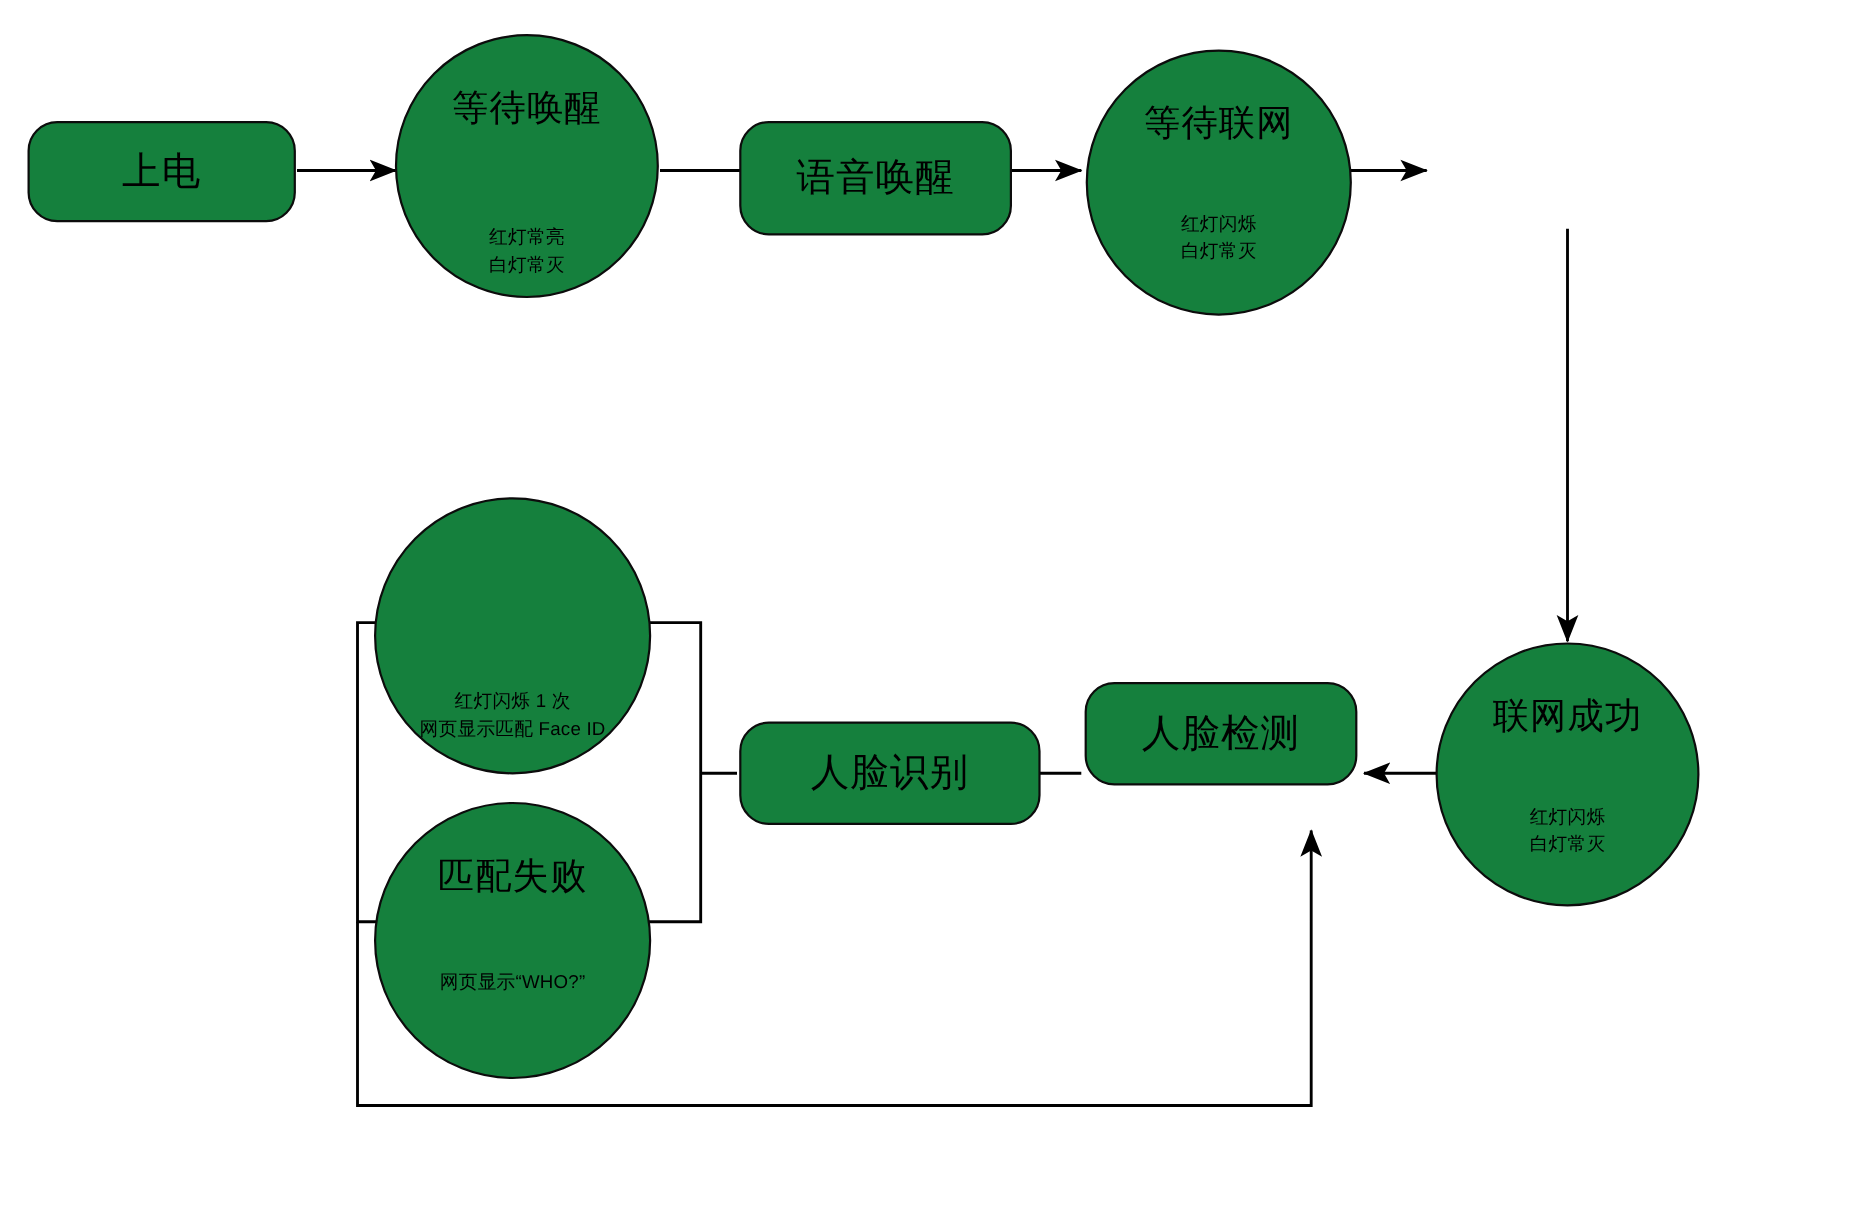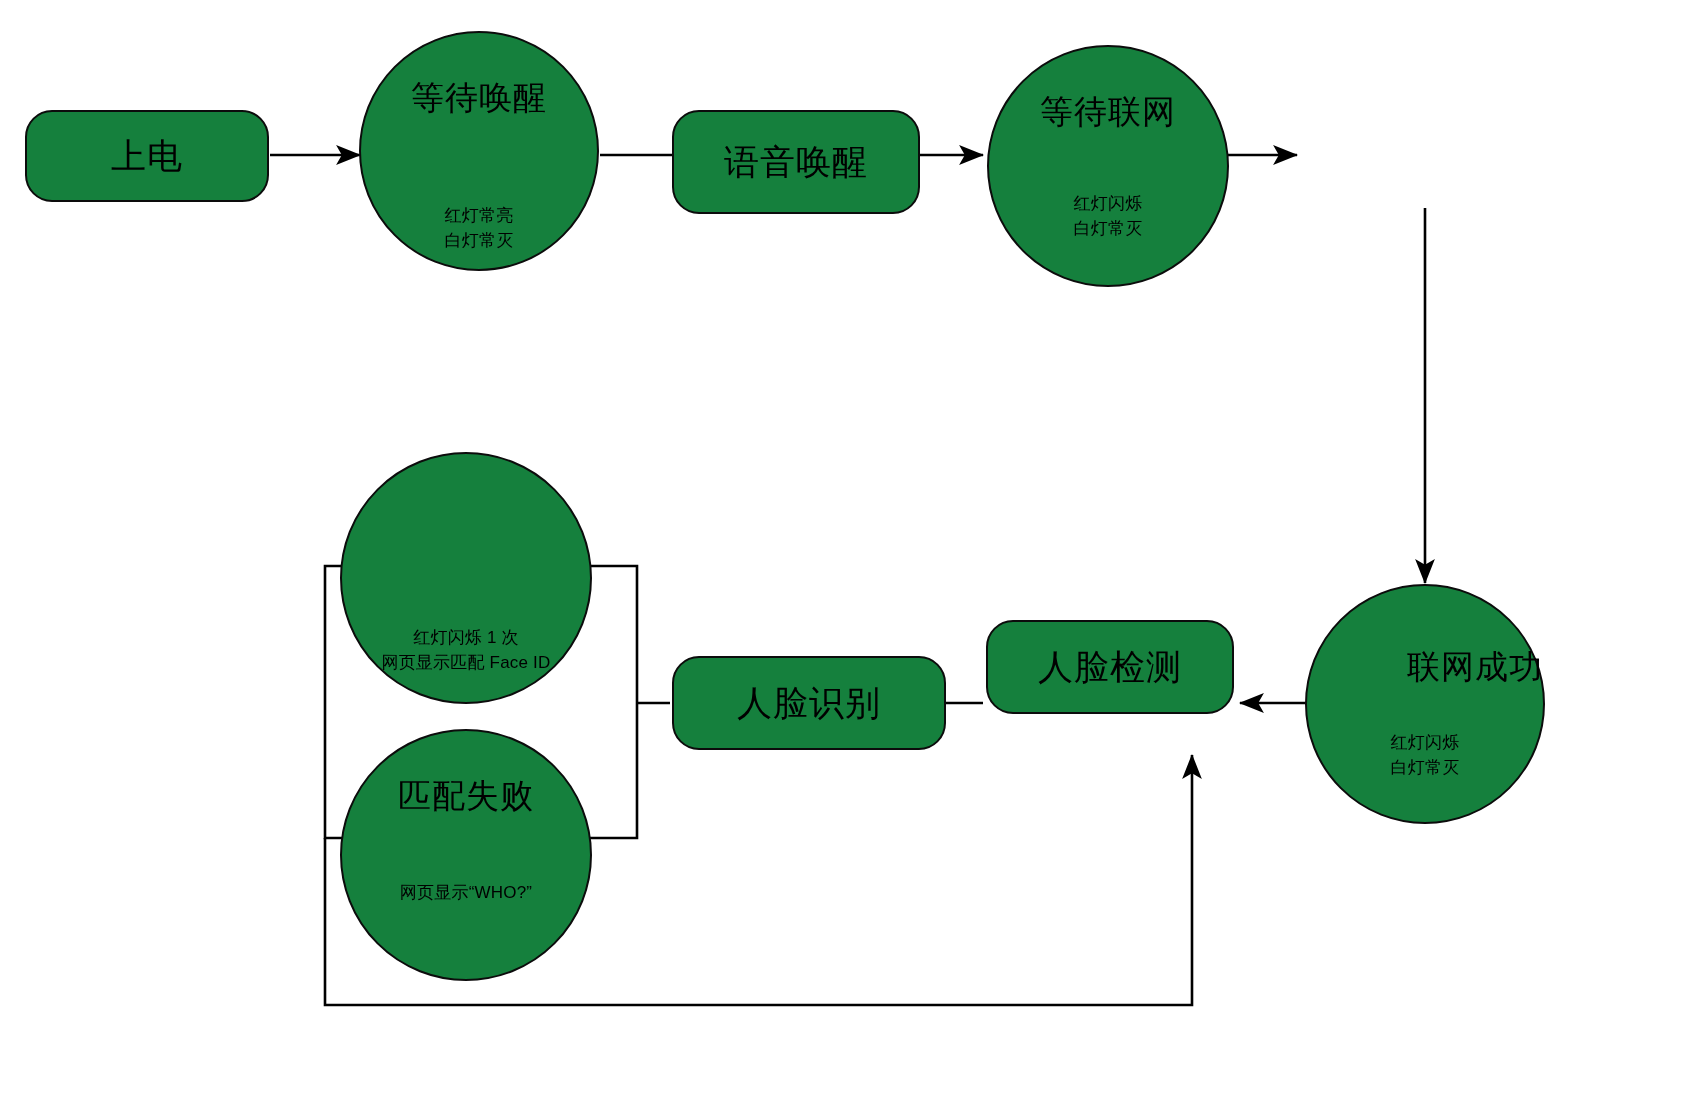--- a/index.html
+++ b/index.html
@@ -126,21 +126,21 @@
       <div class="node-title">等待联网</div>
     </div>
     <div class="circ-inner" style="top:145px;">
       <div class="node-sub">红灯闪烁
 白灯常灭</div>
     </div>
   </div>
 
 
   <div class="node circle" style="left:1305px; top:584px; width:240px; height:240px;">
-    <div class="circ-inner" style="top:62px;align-items:flex-end;">
+    <div class="circ-inner" style="top:46px;">
       <div class="node-title">联网成功</div>
     </div>
     <div class="circ-inner" style="top:145px;">
       <div class="node-sub">红灯闪烁
 白灯常灭</div>
     </div>
   </div>
 
   <div class="node box" style="left:986px; top:620px; width:248px; height:94px;">
     <div class="node-title">人脸检测</div>

